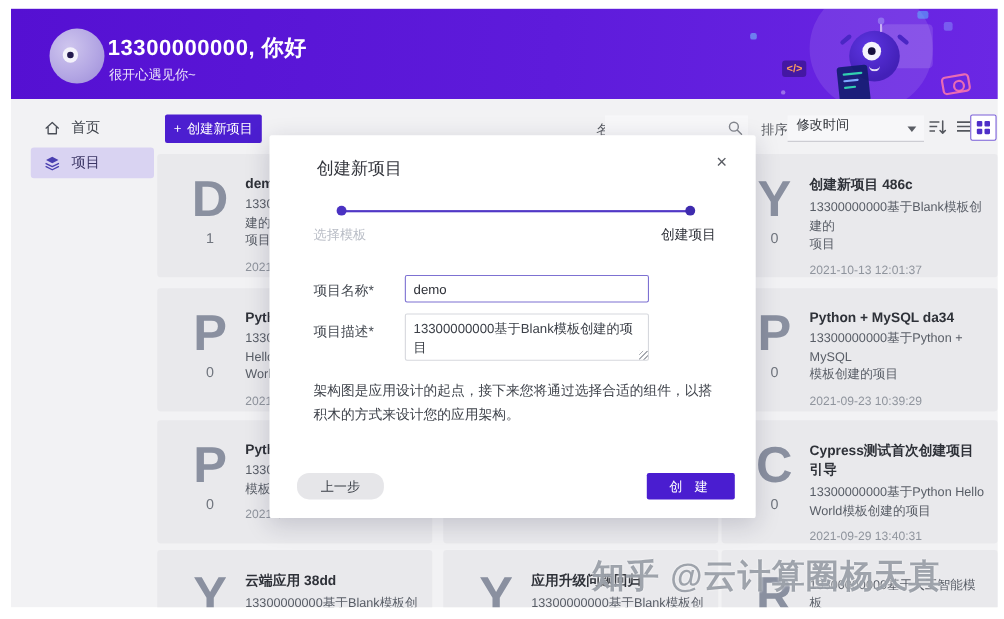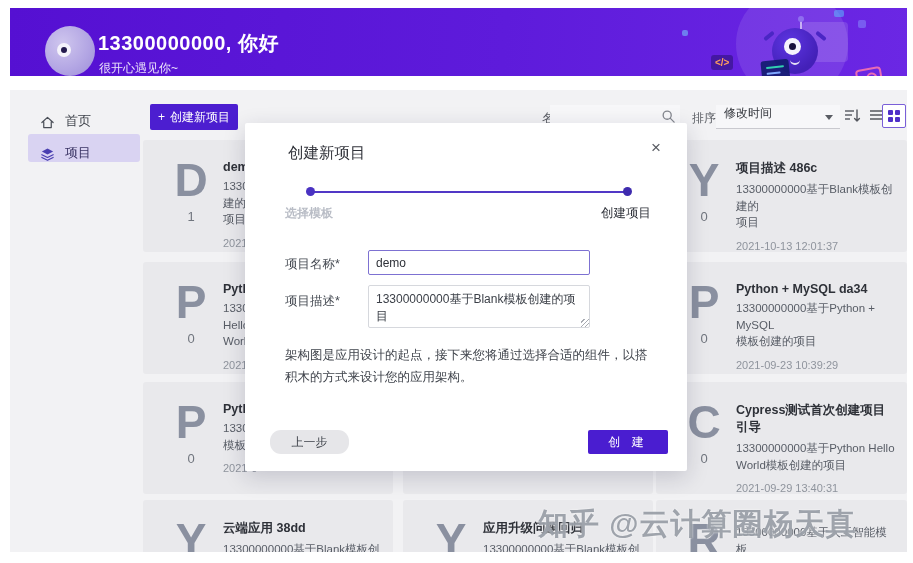--- a/index.html
+++ b/index.html
@@ -1,20 +1,20 @@
 <!DOCTYPE html>
 <html><head>
 <meta charset="utf-8">
 <style>
   * { margin:0; padding:0; box-sizing:border-box; }
   body { font-family:"Liberation Sans","DejaVu Sans",sans-serif; background:#ffffff; }
   #app { position:relative; width:913px; height:563px; background:#ffffff; overflow:hidden; }
 
   
-  .banner { position:absolute; left:10px; top:8px; width:897px; height:68px;
+  .banner { position:absolute; left:10px; top:8px; width:897px; height:82px;
             background:linear-gradient(95deg,#5510d2 0%,#5e1bdb 55%,#6b27e4 100%);
             overflow:hidden;text-align:center; }
   .avatar { position:absolute; left:35px; top:18px; width:50px; height:50px; border-radius:50%;
             background:radial-gradient(circle at 35% 35%, #cfc6ee 0%, #b4a7e4 55%, #9c8cd8 100%); }
   .avatar-eye { position:absolute; left:12px; top:17px; width:14px; height:14px; border-radius:50%;
                 background:#f4f2fb; }
   .avatar-eye::after { content:""; position:absolute; left:4px; top:4px; width:6px; height:6px;
                 border-radius:50%; background:#241a4e; }
   .greet-title { position:absolute; left:88px; top:22px; color:#ffffff; font-size:20px;
                  font-weight:700; letter-spacing:0.5px; }
@@ -56,21 +56,21 @@
   .s2 { left:848px; top:12px; width:8px; height:8px; background:rgba(140,160,255,0.45); }
   .s3 { left:700px; top:74px; width:4px; height:4px; }
   .s4 { left:824px; top:2px; width:10px; height:7px; background:rgba(90,200,255,0.5); }
 
   
   .content { position:absolute; left:10px; top:90px; width:897px; height:462px;
              background:#f2f2f4; overflow:hidden; }
 
   
   .side-item { position:absolute; left:18px; width:112px; height:28px; border-radius:3px;
-               display:flex; align-items:flex-end; gap:10px; padding-left:12px; cursor:pointer;
+               display:flex; align-items:center; gap:10px; padding-left:12px; cursor:pointer;
                color:#3f434b; font-size:13px; }
   .side-item.home { top:12px; }
   .side-item.proj { top:44px; background:#d9d3f2; color:#3a3464; font-weight:500; }
   .side-item svg { flex:0 0 auto; }
 
   
   .btn-create { position:absolute; left:140px; top:14px; width:88px; height:26px;
                 background:#4c1ed0; color:#ffffff; border:none; border-radius:2px;
                 font-size:12px; display:flex; align-items:center; justify-content:center; gap:5px;
                 cursor:pointer; font-family:inherit; }
@@ -112,21 +112,21 @@
   
   .modal { position:absolute; left:245px; top:123px; width:442px; height:348px; background:#ffffff;
            border-radius:2px; box-shadow:0 6px 22px rgba(25,25,60,0.18); z-index:20; }
   .modal-title { position:absolute; left:43px; top:20px; font-size:15.5px; color:#33353c; font-weight:500; }
   .modal-close { position:absolute; right:26px; top:16px; font-size:17px; color:#595c63; cursor:pointer;
                  line-height:1; }
   .step-line { position:absolute; left:66px; top:68px; width:316px; height:2px; background:#5138c6; }
   .step-dot { position:absolute; top:64px; width:9px; height:9px; border-radius:50%; background:#4a32c2; }
   .dot-l { left:61px; }
   .dot-r { left:378px; background:#3e2bae; }
-  .step-lbl-l { position:absolute; left:40px; top:82px; font-size:12px; color:#b9bdc6;font-weight:bold; }
+  .step-lbl-l { position:absolute; left:40px; top:82px; font-size:12px; color:#b9bdc6; }
   .step-lbl-r { position:absolute; right:36px; top:82px; font-size:12.5px; color:#2f323a; font-weight:400; }
   .fld-label { position:absolute; left:40px; font-size:12.5px; color:#454a52; }
   .lbl-pname { top:133px; }
   .lbl-pdesc { top:170px; }
   .inp-name { position:absolute; left:123px; top:127px; width:222px; height:25px;
               border:1px solid #7d71d2; border-radius:2px; padding:0 7px; font-size:12px;
               color:#2e3138; outline:none; font-family:inherit; background:#fff; }
   .ta-desc { position:absolute; left:123px; top:162px; width:222px; height:43px;
              border:1px solid #d6d8dd; border-radius:2px; padding:5px 7px; font-size:12px;
              color:#3c4048; resize:none; outline:none; font-family:inherit; line-height:1.4;
@@ -248,21 +248,21 @@
         <div class="card-date">2021-1</div>
       </div>
     </div>
     <div class="card c2 r1"></div>
     <div class="card c3 r1">
       <div class="letter-block">
         <div class="letter">Y</div>
         <div class="count">0</div>
       </div>
       <div class="card-text">
-        <div class="card-title">项目描述 486c</div>
+        <div class="card-title">创建新项目 486c</div>
         <div class="card-desc">
           <span>13300000000基于Blank模板创建的</span><br>
           <span>项目</span>
         </div>
         <div class="card-date">2021-10-13 12:01:37</div>
       </div>
     </div>
 
     <div class="card c1 r2">
       <div class="letter-block">

